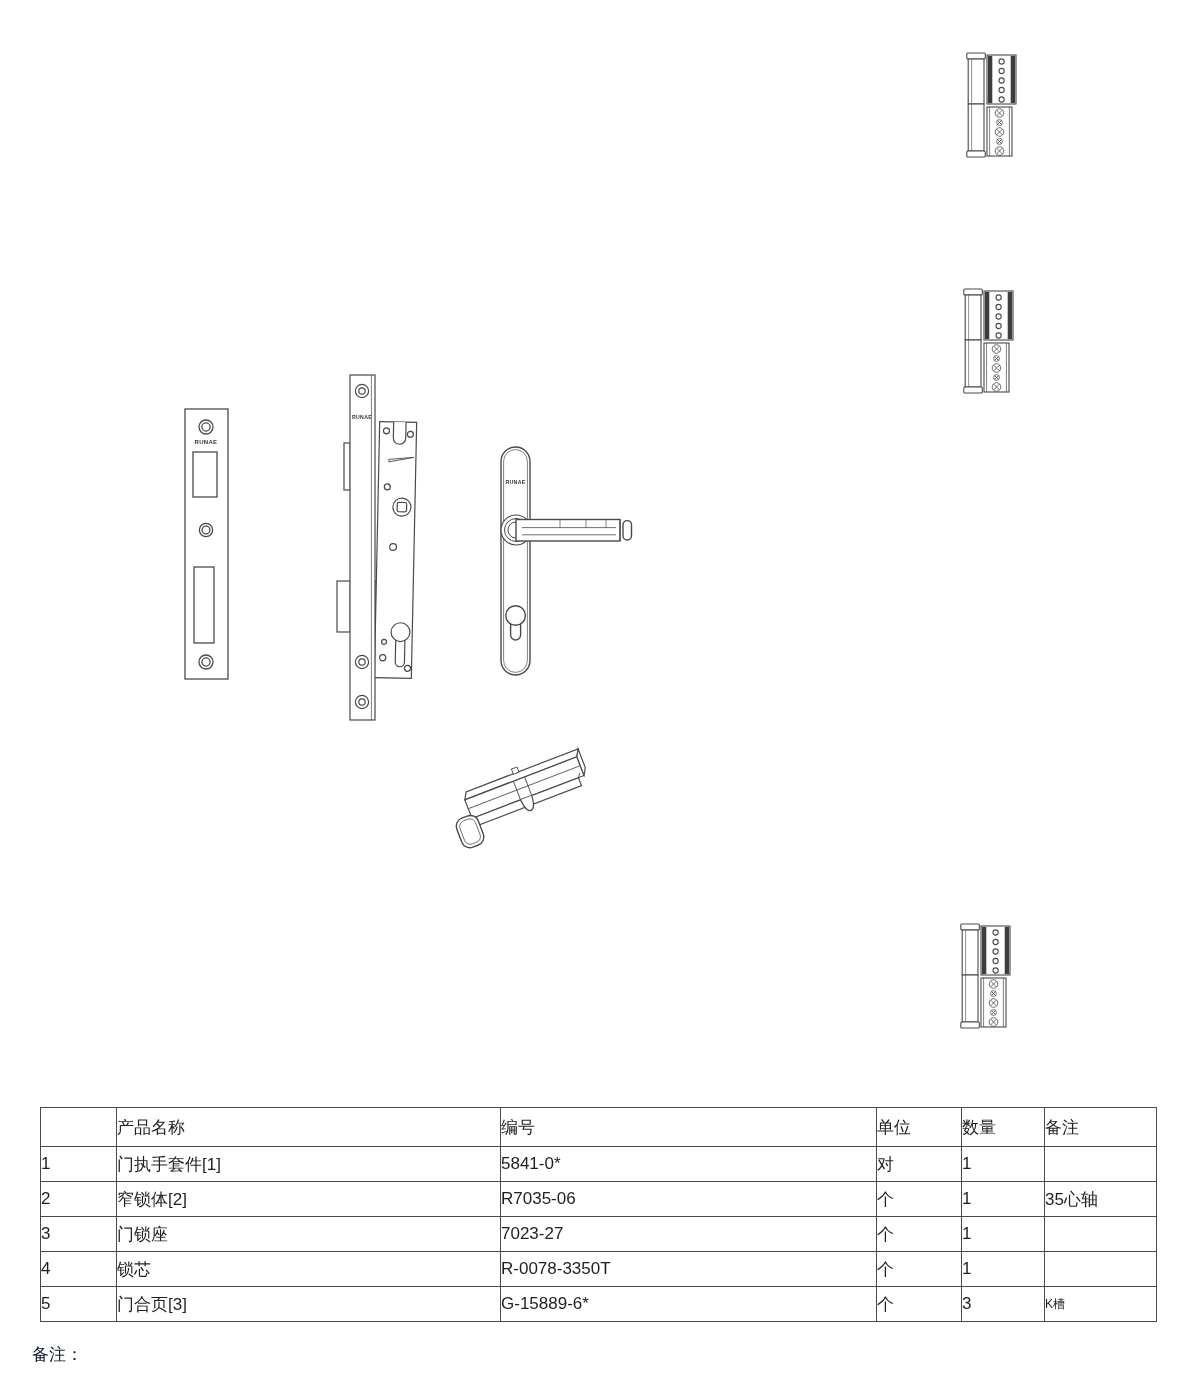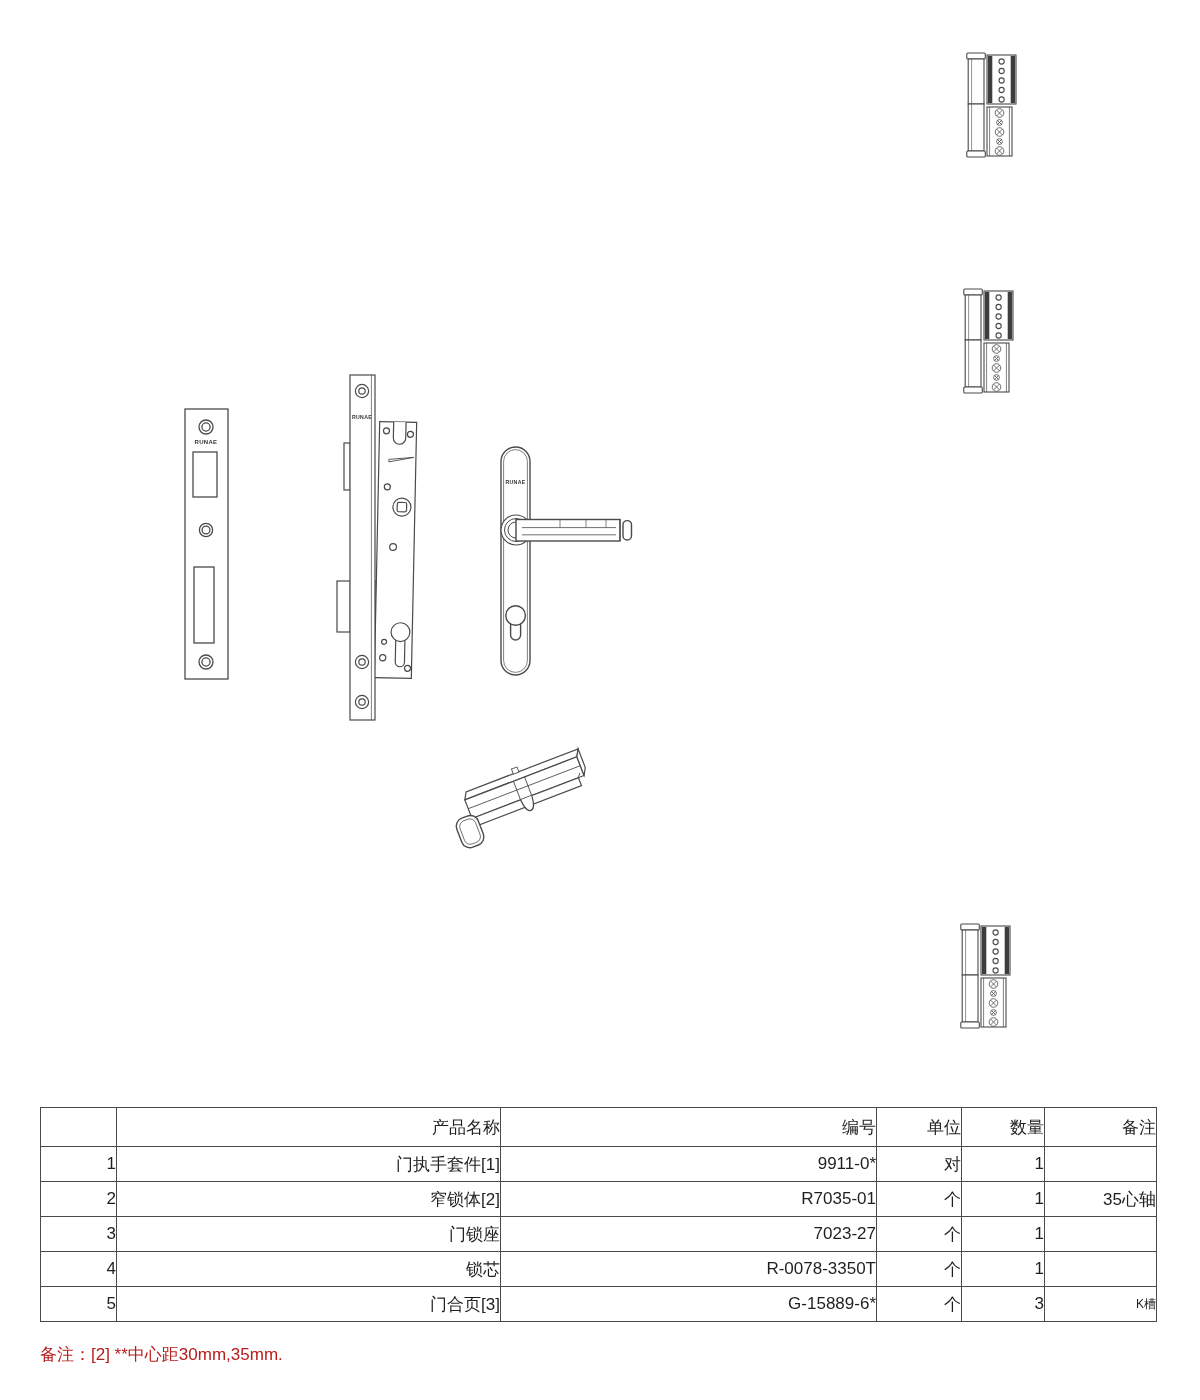--- a/index.html
+++ b/index.html
@@ -9,29 +9,29 @@
   }
   .diagram-layer{position:absolute;left:0;top:0;}
   .diagram-layer g, .diagram-layer use{stroke:#4a4a4a;fill:#ffffff;}
   .brand-text{font-family:"Liberation Sans",sans-serif;font-weight:bold;fill:#333;stroke:none;letter-spacing:0.3px;}
   table.parts{
     position:absolute;left:40px;top:1107px;width:1116px;
     border-collapse:collapse;table-layout:fixed;
     font-size:17px;color:#1f1f1f;
   }
   table.parts th, table.parts td{
-    border:1.6px solid #4a4a4a;text-align:right;vertical-align:middle;
+    border:1.6px solid #4a4a4a;text-align:left;vertical-align:middle;
     font-weight:400;padding:0;overflow:hidden;white-space:nowrap;
   }
   table.parts thead tr{height:39px;}
   table.parts tbody tr{height:35px;}
   td.small-note{font-size:12px;margin-top:45px;}
   .notes{
-    position:absolute;left:40px;top:1341px;font-size:17px;line-height:27px;
-    display:flex;color:#b91c1c;
+    position:absolute;left:32px;top:1341px;font-size:17px;line-height:27px;
+    display:flex;color:#0f172a;
   }
   .notes .notes-label{white-space:nowrap;}
   .notes .notes-lines div{white-space:nowrap;}
 </style>
 </head>
 <body>
 
 <div class="page">
 
   <svg class="diagram-layer" width="1200" height="1100" viewBox="0 0 1200 1100">
@@ -189,29 +189,29 @@
         <th>编号</th>
         <th>单位</th>
         <th>数量</th>
         <th>备注</th>
       </tr>
     </thead>
     <tbody>
       <tr>
         <td>1</td>
         <td>门执手套件[1]</td>
-        <td>9911-0*</td>
+        <td>5841-0*</td>
         <td>对</td>
         <td>1</td>
         <td></td>
       </tr>
       <tr>
         <td>2</td>
         <td>窄锁体[2]</td>
-        <td>R7035-01</td>
+        <td>R7035-06</td>
         <td>个</td>
         <td>1</td>
         <td>35心轴</td>
       </tr>
       <tr>
         <td>3</td>
         <td>门锁座</td>
         <td>7023-27</td>
         <td>个</td>
         <td>1</td>
@@ -232,17 +232,16 @@
         <td>个</td>
         <td>3</td>
         <td class="small-note">K槽</td>
       </tr>
     </tbody>
   </table>
 
   <div class="notes">
     <div class="notes-label">备注：</div>
     <div class="notes-lines">
-      <div>[2] **中心距30mm,35mm.</div>
     </div>
   </div>
 
 </div>
 
 </body></html>

